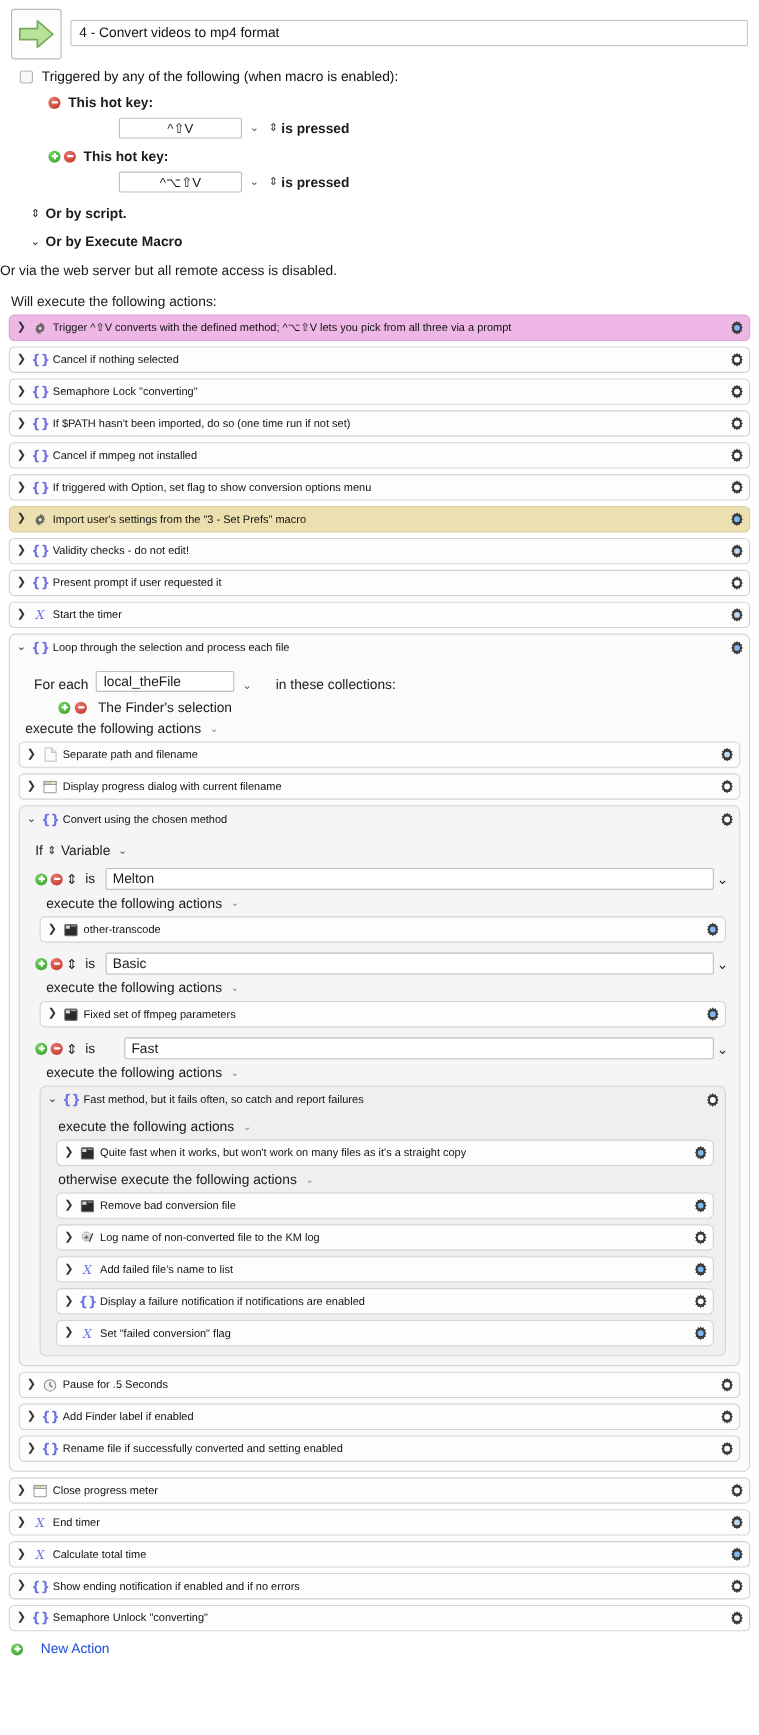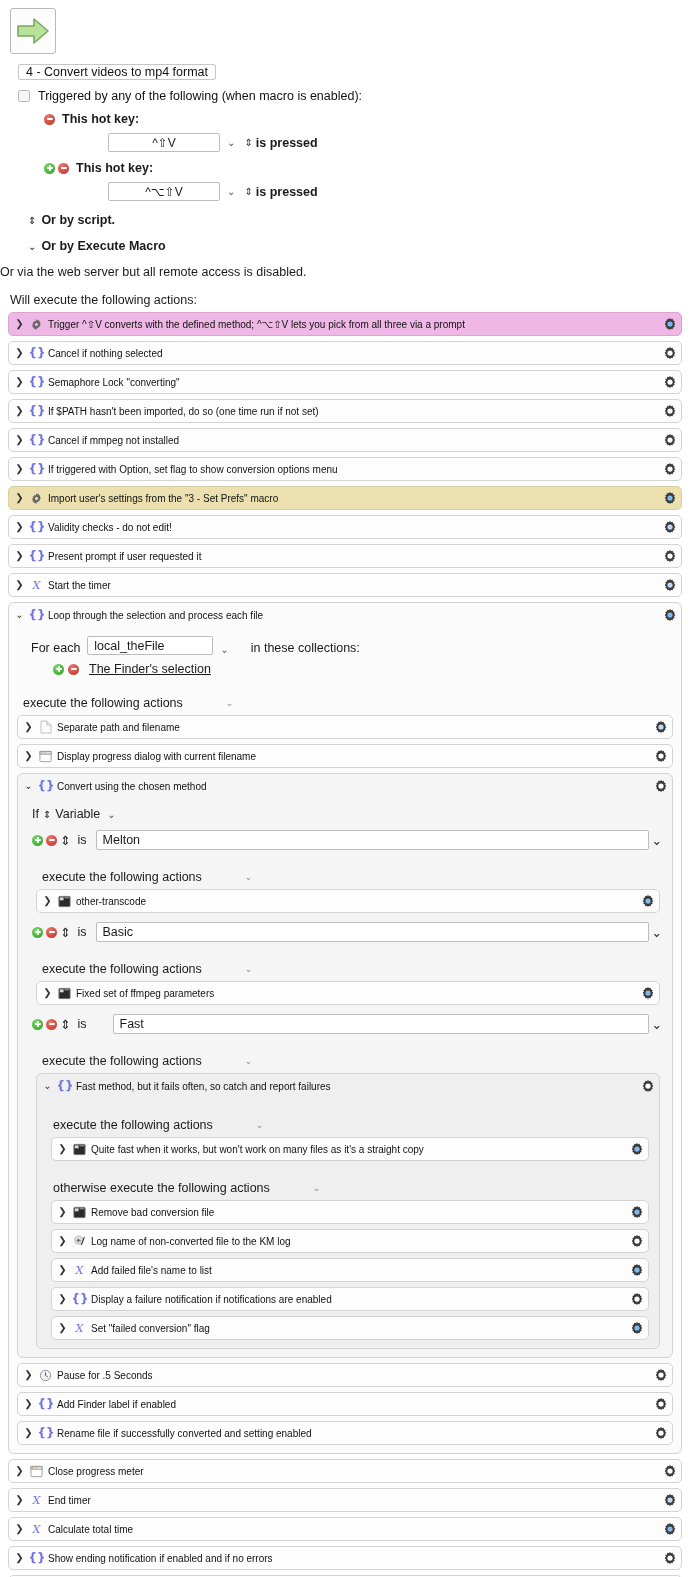--- a/index.html
+++ b/index.html
@@ -8,21 +8,21 @@
     background:#ffffff;
     font-family:"Liberation Sans","DejaVu Sans",sans-serif;
     font-size:12.5px;
     color:#1a1a1a;
     overflow:hidden;
     -webkit-font-smoothing:antialiased;
   }
   .page{position:relative;width:690px;height:1577px;box-sizing:border-box;padding:0;}
 
   
-  .hdr{display:flex;align-items:flex-start;padding:8px 10px 0 10px;flex-direction:column;}
+  .hdr{display:flex;align-items:flex-start;padding:8px 10px 0 10px;}
   .macro-icon{
     width:46px;height:46px;flex:0 0 46px;
     border:1px solid #b9b9b9;border-radius:3px;background:#fdfdfd;
     display:flex;align-items:center;justify-content:center;
     box-sizing:border-box;
   }
   .title-field{
     margin-left:8px;flex:1;height:24px;margin-top:10px;
     border:1px solid #c6c6c6;border-radius:2px;background:#fff;
     display:flex;align-items:center;padding:0 7px;box-sizing:border-box;
@@ -83,31 +83,31 @@
     border:1px solid #d3d3d3;border-radius:6px;background:#fbfbfb;
     margin-top:5px;padding:0 0 8px 0;box-sizing:border-box;
   }
   .group > .grphead{
     display:flex;align-items:center;height:24px;padding:0 4px 0 6px;box-sizing:border-box;
   }
   .grpbody{padding:0 8px 0 8px;}
   .group.lvl2{background:#f5f5f5;}
   .group.lvl3{background:#efefef;}
 
-  .sub{padding-left:14px;font-size:12.5px;margin-top:20px;display:flex;align-items:center;gap:35px;}
+  .sub{padding-left:14px;font-size:12.5px;margin-top:5px;display:flex;align-items:center;}
   .sub .miniChev{margin-left:8px;font-size:9px;color:#888;}
 
   .foreach{display:flex;align-items:flex-end;padding-left:22px;margin-top:9px;font-size:12.5px;}
   .vfield{
     margin-left:7px;width:126px;height:19px;border:1px solid #bdbdbd;border-radius:2px;background:#fff;
     display:flex;align-items:center;padding:0 6px;box-sizing:border-box;font-size:12.5px;
   }
   .foreach .tail{margin-left:22px;}
   .collrow{display:flex;align-items:center;padding-left:44px;margin-top:7px;font-size:12.5px;gap:4px;}
-  .collrow .ctext{margin-left:6px;text-decoration:underline;}
+  .collrow .ctext{margin-left:6px;}
 
   .ifrow{display:flex;align-items:center;padding:0 10px 0 14px;margin-top:9px;font-size:12.5px;}
   .ifrow .kw{font-weight:normal;}
   .ifrow .glyph{margin:0 4px;font-size:10px;}
   .bigfield{
     flex:1;height:20px;border:1px solid #bdbdbd;border-radius:2px;background:#fff;
     display:flex;align-items:center;padding:0 6px;box-sizing:border-box;font-size:12.5px;margin-left:7px;
   }
   .ifrow .chev2{margin-left:7px;font-size:10px;color:#555;}
 

